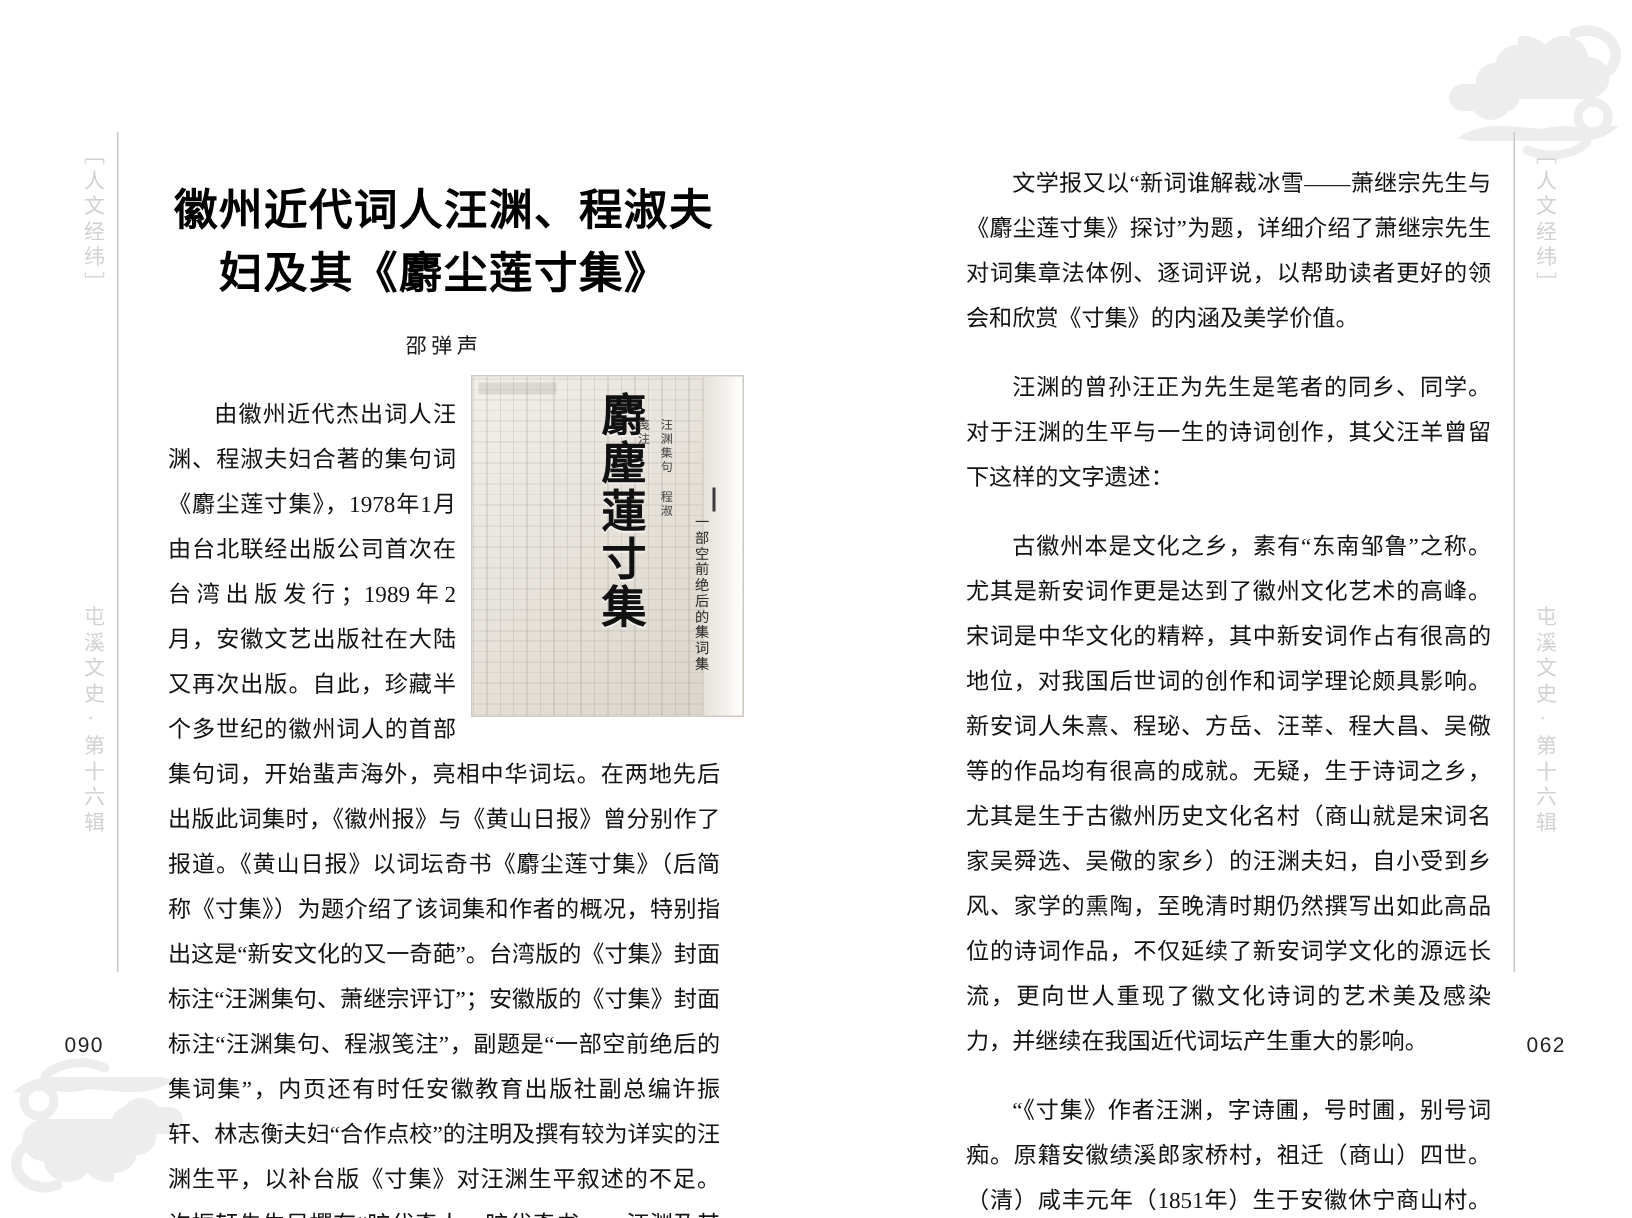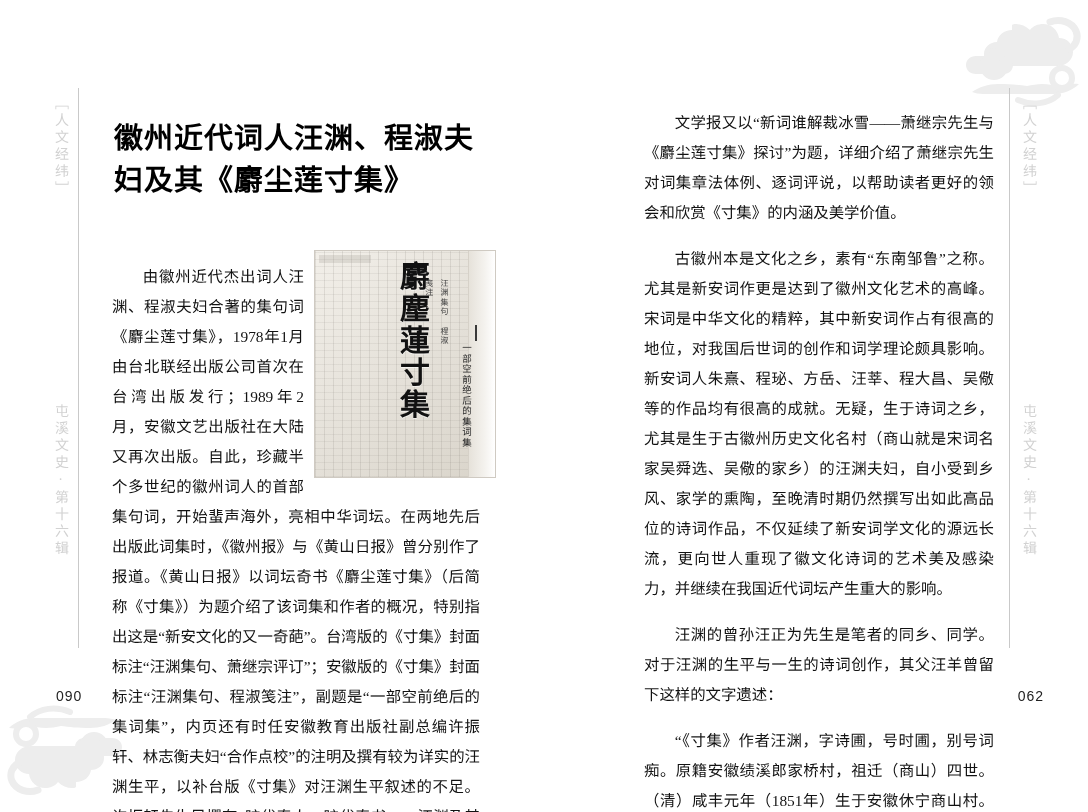--- a/index.html
+++ b/index.html
@@ -65,28 +65,29 @@
   .page-right .vlabel-section { right: 50px; top: 96px; }
   .page-right .vlabel-series  { right: 50px; top: 404px; }
 
   .folio {
     position: absolute;
     font-family: "Liberation Sans", sans-serif;
     font-size: 14px;
     color: #222;
     letter-spacing: 1px;
   }
-  .page-left .folio  { left: 56px; bottom: 108px; }
+  .page-left .folio  { left: 43px; bottom: 108px; }
   .page-right .folio { right: 44px; bottom: 108px; }
 
   
   .article-title {
     margin: 0;
     padding: 0 18px;
-    font-family: Liberation Mono, monospace;
+    text-align: center;
+    font-family: Liberation Sans, sans-serif;
     font-weight: 700;
     font-size: 29px;
     line-height: 1.46;
     letter-spacing: 1px;
     color: #000;
   }
   .article-byline {
     margin: 14px 0 0 0;
     text-align: center;
     font-size: 14px;
@@ -248,20 +249,21 @@
     <div class="margin-rule"></div>
 
     <div class="vlabel vlabel-section">［人文经纬］</div>
 
     <div class="vlabel vlabel-series">屯溪文史·第十六辑</div>
 
     <div class="folio">090</div>
 
     <div style="position:absolute; left:96px; top:120px; width:400px;">
       <h1 class="article-title">徽州近代词人汪渊、程淑夫妇及其《麝尘莲寸集》</h1>
+      <div class="article-byline">邵弹声</div>
     </div>
 
     <div class="textblock col-body">
 
       <figure class="figure-cover">
         <div class="cover-texture"></div>
         <div class="cover-topstrip"></div>
         <div class="cover-spine"></div>
         <div class="cover-maintitle">麝麈蓮寸集</div>
         <div class="cover-authors">
@@ -281,19 +283,19 @@
     <div class="margin-rule"></div>
 
     <div class="vlabel vlabel-section">［人文经纬］</div>
 
     <div class="vlabel vlabel-series">屯溪文史·第十六辑</div>
 
     <div class="folio">062</div>
 
     <div class="textblock col-body">
       <p>文学报又以“新词谁解裁冰雪——萧继宗先生与《麝尘莲寸集》探讨”为题，详细介绍了萧继宗先生对词集章法体例、逐词评说，以帮助读者更好的领会和欣赏《寸集》的内涵及美学价值。</p>
+      <p>汪渊的曾孙汪正为先生是笔者的同乡、同学。对于汪渊的生平与一生的诗词创作，其父汪羊曾留下这样的文字遗述：</p>
       <p>古徽州本是文化之乡，素有“东南邹鲁”之称。尤其是新安词作更是达到了徽州文化艺术的高峰。宋词是中华文化的精粹，其中新安词作占有很高的地位，对我国后世词的创作和词学理论颇具影响。新安词人朱熹、程珌、方岳、汪莘、程大昌、吴儆等的作品均有很高的成就。无疑，生于诗词之乡，尤其是生于古徽州历史文化名村（商山就是宋词名家吴舜选、吴儆的家乡）的汪渊夫妇，自小受到乡风、家学的熏陶，至晚清时期仍然撰写出如此高品位的诗词作品，不仅延续了新安词学文化的源远长流，更向世人重现了徽文化诗词的艺术美及感染力，并继续在我国近代词坛产生重大的影响。</p>
-      <p>汪渊的曾孙汪正为先生是笔者的同乡、同学。对于汪渊的生平与一生的诗词创作，其父汪羊曾留下这样的文字遗述：</p>
       <p>“《寸集》作者汪渊，字诗圃，号时圃，别号词痴。原籍安徽绩溪郎家桥村，祖迁（商山）四世。（清）咸丰元年（1851年）生于安徽休宁商山村。幼承父（汪桂、咸丰乙未科举人）训和慈课，崭露诗文。同治甲子（1864年）他十四岁，遭寇祸，家室如洗，遂货殖糊口。嗣遇父挚王金崖先生，劝继书香，始从朱穆（雨春）苦攻文艺。十八岁（1868年）会试，录取贡生，旋受知于寿阳尚书祁文恪公，学业大进，岁科试四冠其军。光绪己丑（1889年）选为拔贡，例叙教职（即学政的职位）。由于清末官场的腐败，贪欲无厌，不捐送巨资和人情关系，是不能实叙的。于是绝意功名，讲学街巷，潜心诗词，厥有成就。（曾先后）礼聘于休</p>
     </div>
   </div>
 
 </div>
 
 </body></html>

